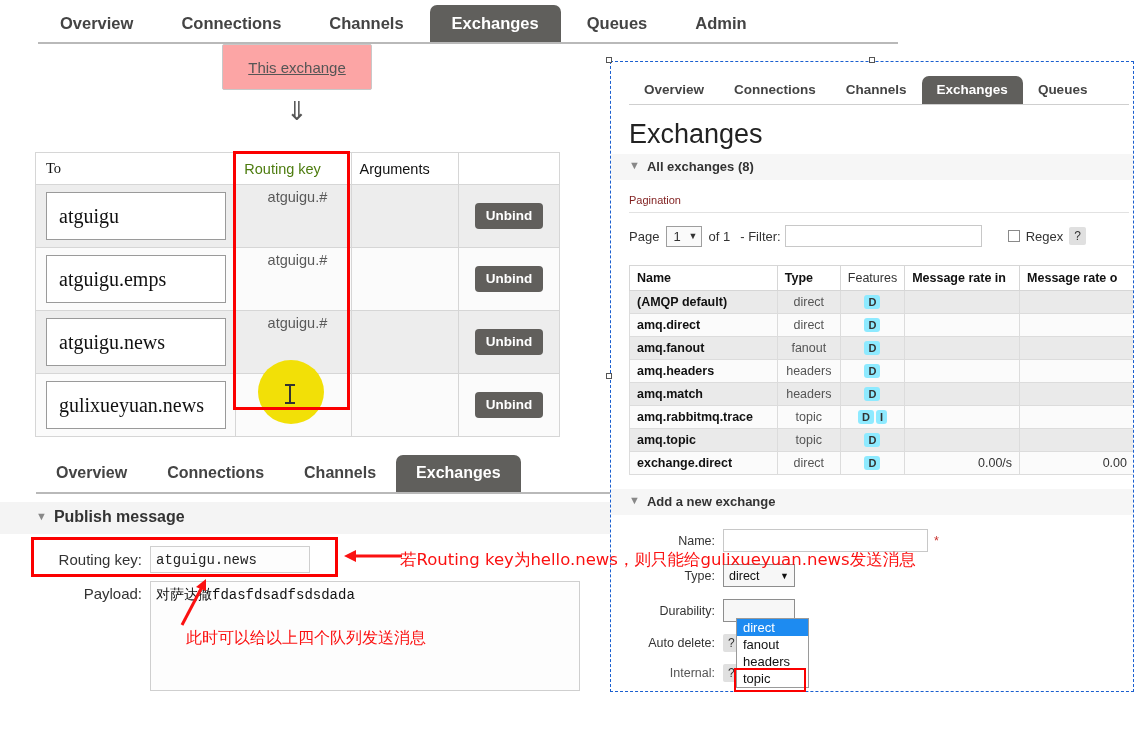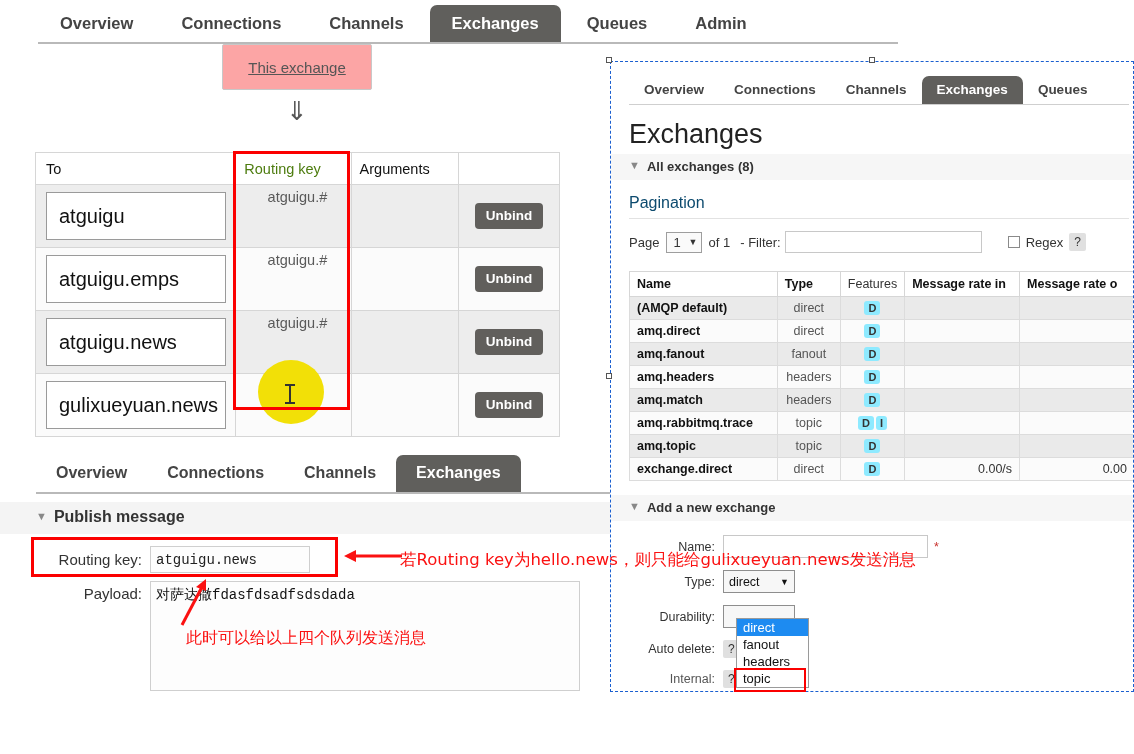--- a/index.html
+++ b/index.html
@@ -47,21 +47,21 @@
   #bindtable td, #bindtable th {
     border: 1px solid #d6d6d6; padding: 0; vertical-align: middle;
   }
   #bindtable thead th {
     background: #ffffff; text-align: left; font-weight: normal; color: #111;
     height: 32px; padding: 0 8px; font-size: 14.5px;
   }
   #bindtable tbody tr { height: 63px; }
   #bindtable tbody tr:nth-child(odd) { background: #ededed; }
   #bindtable tbody tr:nth-child(even) { background: #fbfbfb; }
-  .col-to { width: 198px; padding: 0 0 0 10px !important; }
+  .col-to { width: 198px; padding: 0 0 0 10px !important; font-family: Liberation Serif, serif; }
   .col-rk { width: 114px; color: #5a5a5a; padding: 4px 0 0 8px !important;
             vertical-align: top !important; font-size: 14.5px; text-align: center; }
   .col-args { width: 106px; }
   .col-btn { width: 100px; text-align: center; }
   .qbox {
     display: block; width: 180px; height: 48px; border: 1px solid #9a9a9a;
     background: #fff; display: flex; align-items: center; padding-left: 12px;
     font-size: 20px; color: #111;
   }
   .unbind-btn {
@@ -126,21 +126,21 @@
   .handle { position: absolute; width: 6px; height: 6px; border: 1px solid #555;
             background: #fff; }
   #right .navbar { padding-left: 18px; font-size: 13.5px; }
   #right .navtab { padding: 7px 15px 8px 15px; }
   #right .navrule { margin-left: 18px; width: 500px; height: 1px; background: #cfcfcf; }
   .page-title { font-size: 27px; color: #222; margin: 14px 0 0 18px; font-weight: normal; }
   .subsection {
     background: #f6f6f6; font-size: 13px; font-weight: bold; color: #333;
     padding: 5px 0 6px 18px; margin-top: 4px;
   }
-  .pagination-label { font-size: 16px; color: #0c4a6e; margin: 14px 0 6px 18px; }
+  .pagination-label { font-size: 11px; color: #7f1d1d; margin: 14px 0 6px 18px; }
   .thin-rule { height: 1px; background: #e2e2e2; margin: 0 0 0 18px; width: 500px; }
   .pag-row { display: flex; align-items: center; margin: 12px 0 0 18px; font-size: 13px; color: #333; }
   .sel {
     border: 1px solid #9e9e9e; background: #fafafa; padding: 1px 3px 1px 6px; margin: 0 7px;
     font-size: 13px; display: inline-flex; align-items: center; gap: 8px; height: 21px;
   }
   .sel .chev { font-size: 9px; color: #333; }
   .filter-input { border: 1px solid #c8c8c8; background: #fff; width: 197px; height: 22px; margin-left: 4px; }
   .cbox { width: 12px; height: 12px; border: 1px solid #8a8a8a; background: #fff; margin: 0 6px 0 26px; }
 

